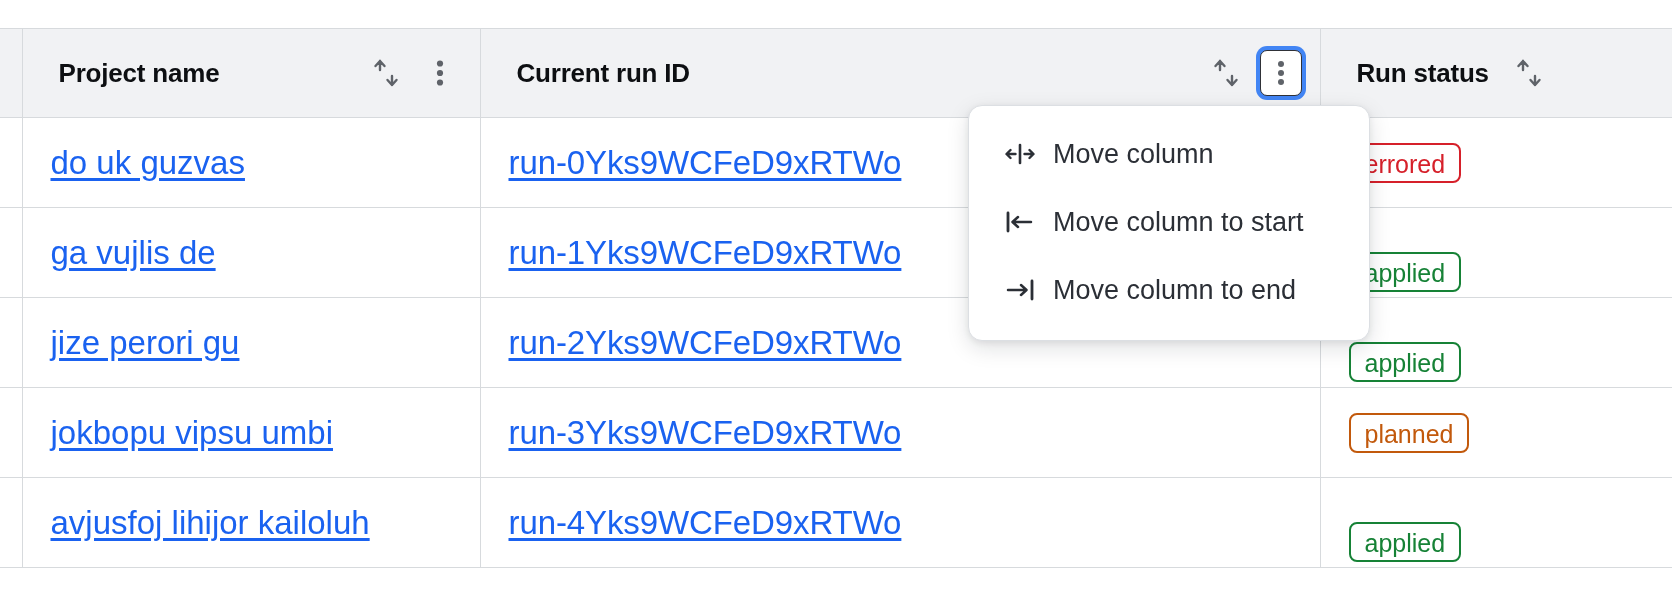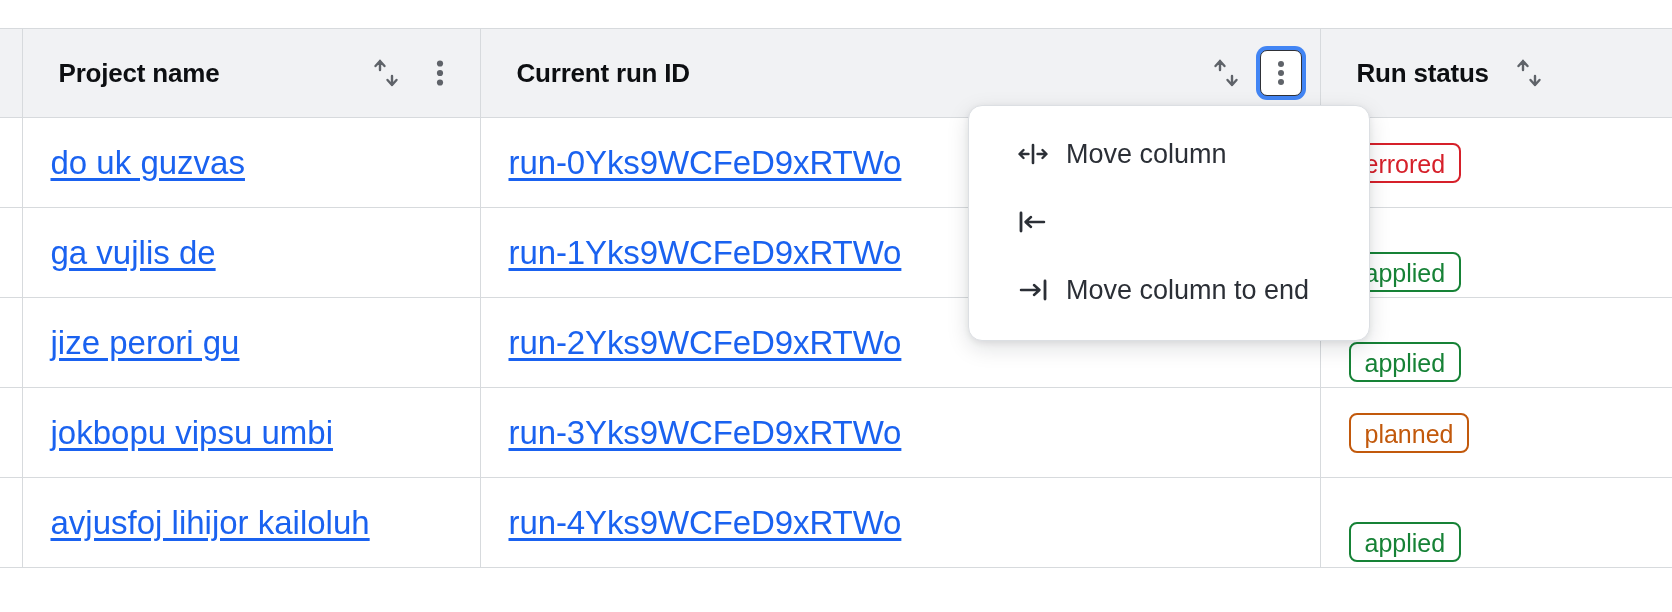--- a/index.html
+++ b/index.html
@@ -145,21 +145,21 @@
     border-radius: 14px;
     box-shadow: 0 7px 22px rgba(16, 20, 28, 0.13), 0 2px 6px rgba(16,20,28,0.07);
     padding: 14px 0 16px;
     box-sizing: border-box;
     z-index: 40;
   }
   .menu-item {
     display: flex;
     align-items: center;
     height: 68px;
-    padding: 0 26px 0 47px;
+    padding: 0 26px 0 34px;
     cursor: pointer;
     box-sizing: border-box;
   }
   .menu-icon {
     width: 34px;
     flex: 0 0 34px;
     display: flex;
     align-items: center;
     justify-content: center;
     margin-right: 16px;
@@ -285,20 +285,21 @@
     </span>
     <span class="menu-label">Move column</span>
   </div>
   <div class="menu-item">
     <span class="menu-icon">
       <svg width="30" height="22" viewBox="0 0 30 22" fill="none">
         <path d="M3 2 L3 20" stroke="#2b2f36" stroke-width="2.8" stroke-linecap="round"></path>
         <path d="M26 11 L8 11 M13 6 L7.5 11 L13 16" stroke="#2b2f36" stroke-width="2.5" stroke-linecap="round" stroke-linejoin="round"></path>
       </svg>
     </span>
+    <span class="menu-label">Move column to start</span>
   </div>
   <div class="menu-item">
     <span class="menu-icon">
       <svg width="30" height="22" viewBox="0 0 30 22" fill="none">
         <path d="M27 2 L27 20" stroke="#2b2f36" stroke-width="2.8" stroke-linecap="round"></path>
         <path d="M3 11 L21 11 M16 6 L21.5 11 L16 16" stroke="#2b2f36" stroke-width="2.5" stroke-linecap="round" stroke-linejoin="round"></path>
       </svg>
     </span>
     <span class="menu-label">Move column to end</span>
   </div>

